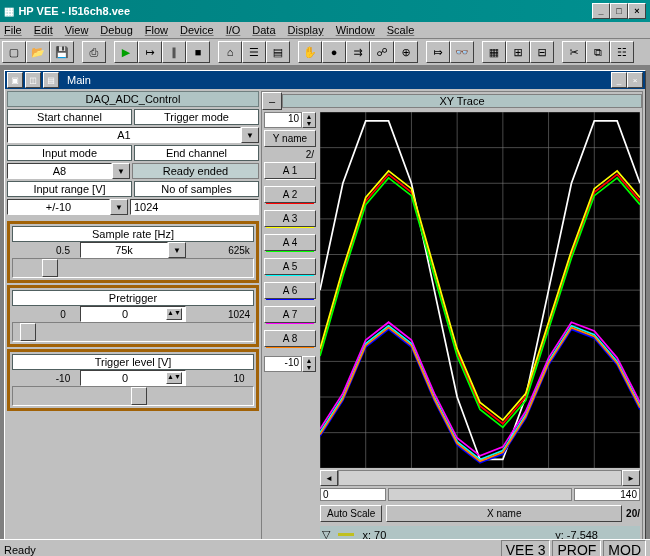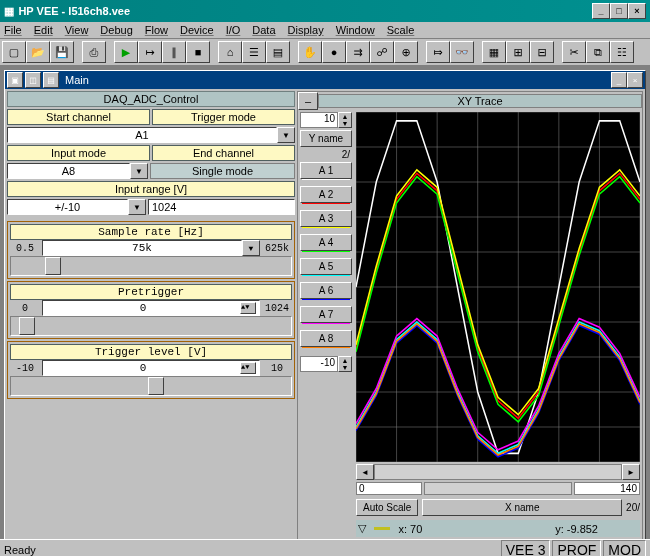--- a/index.html
+++ b/index.html
@@ -10,33 +10,33 @@
   .menubar span { text-decoration:underline; text-decoration-color:rgba(0,0,0,.4); cursor:default; }
   .toolbar { background:#c0c0c0; padding:2px; display:flex; gap:2px; border-bottom:1px solid #808080; }
   .tbgroup { display:flex; gap:0; margin-right:6px; }
   .tbtn { width:22px; height:20px; background:#c0c0c0; border:1px solid; border-color:#fff #404040 #404040 #fff; display:flex; align-items:center; justify-content:center; font-size:11px; }
   .workspace { background:#808080; height:494px; position:relative; padding:4px; box-sizing:border-box; }
   .main-window { background:#c0c0c0; width:640px; height:471px; border:1px solid; border-color:#fff #404040 #404040 #fff; display:flex; flex-direction:column; }
   .main-title { background:#003f7f; color:#fff; display:flex; align-items:center; padding:0 2px; height:18px; }
   .main-title .icons { display:flex; gap:2px; }
   .mini { width:14px; height:14px; background:#c0c0c0; border:1px solid; border-color:#fff #404040 #404040 #fff; font-size:8px; display:flex; align-items:center; justify-content:center; }
   .main-body { display:flex; flex:1; padding:2px; gap:2px; overflow:hidden; }
-  .left { width:288px; display:flex; flex-direction:column; gap:2px; }
+  .left { width:252px; display:flex; flex-direction:column; gap:2px; }
   .section-label { background:#b0c4c4; border:1px solid #708080; padding:1px; text-align:center; font-size:11px; }
-  .hdr { background:#fef9c3; border:1px solid #506060; color:black; padding:1px; text-align:center; font-size:11px; }
+  .hdr { background:#ffffff; border:1px solid #506060; color:black; padding:1px; text-align:center; font-size:11px; }
   .row2 { display:flex; gap:2px; }
   .row2 > div { flex:1; }
   .val { background:#c0d0d0; border:1px solid #808080; text-align:center; padding:1px; }
   .combo { display:flex; }
   .combo .field { flex:1; background:#fff; border:1px solid; border-color:#404040 #fff #fff #404040; padding:1px 3px; text-align:center; }
   .combo .arrow { width:16px; background:#c0c0c0; border:1px solid; border-color:#fff #404040 #404040 #fff; display:flex; align-items:center; justify-content:center; font-size:8px; }
   .numfield { background:#fff; border:1px solid; border-color:#404040 #fff #fff #404040; padding:1px 3px; }
-  .slider-block { border:1px solid #a16207; padding:2px;font-family:Liberation Mono, monospace; }
+  .slider-block { border:3px solid #a16207; padding:2px; }
   .slider-row { display:flex; align-items:center; gap:2px; }
-  .slider-row .end { font-size:10px; width:30px; text-align:center; }
+  .slider-row .end { font-size:10px; width:30px; text-align:center;margin-left:36px; }
   .slider { flex:1; height:18px; background:#c0c0c0; border:1px solid; border-color:#808080 #fff #fff #808080; position:relative; }
   .thumb { position:absolute; width:14px; height:16px; top:0; background:#c0c0c0; border:1px solid; border-color:#fff #404040 #404040 #fff; }
   .right { flex:1; display:flex; flex-direction:column; border:1px solid #808080; }
   .xy-title { display:flex; height:18px; align-items:center; }
   .xy-title .min { width:18px; height:16px; background:#c0c0c0; border:1px solid; border-color:#fff #404040 #404040 #fff; display:flex; align-items:center; justify-content:center; }
   .xy-title .lbl { flex:1; background:#b0c4c4; text-align:center; border:1px solid #808080; }
   .trace-area { flex:1; display:flex; }
   .y-controls { width:52px; display:flex; flex-direction:column; gap:2px; padding:2px; }
   .y-controls .spin { display:flex; }
   .y-controls .spin .f { flex:1; background:#fff; border:1px solid #808080; text-align:right; padding:0 2px; font-size:10px; }
@@ -131,21 +131,21 @@
 </div>
 
 <div class="workspace">
   <div class="main-window">
     <div class="main-title">
       <div class="icons">
         <div class="mini">▣</div>
         <div class="mini">◫</div>
         <div class="mini">▤</div>
       </div>
-      <span style="margin-left:6px;">Main</span>
+      <span style="margin-left:0;padding-left:8px;">Main</span>
       <div style="margin-left:auto; display:flex;">
         <div class="mini">_</div>
         <div class="mini">×</div>
       </div>
     </div>
 
     <div class="main-body">
       <div class="left">
         <div class="section-label">DAQ_ADC_Control</div>
 
@@ -162,25 +162,26 @@
 
         <div class="row2">
           <div class="hdr">Input mode</div>
           <div class="hdr">End channel</div>
         </div>
         <div class="row2">
           <div class="combo">
             <div class="field">A8</div>
             <div class="arrow">▼</div>
           </div>
-          <div class="val">Single mode</div>
+          <div class="val">Ready ended</div>
         </div>
 
         <div class="row2">
           <div class="hdr">Input range [V]</div>
+          <div class="hdr">No of samples</div>
         </div>
         <div class="row2">
           <div class="combo">
             <div class="field">+/-10</div>
             <div class="arrow">▼</div>
           </div>
           <div class="numfield" style="flex:1;">1024</div>
         </div>
 
         <div class="slider-block" style="margin-top:4px;">
@@ -321,27 +322,27 @@
                 <div class="sbtn">►</div>
               </div>
             <div class="xrange">
               <div class="xf" style="width:60px;">0</div>
               <div class="mid"></div>
               <div class="xf" style="width:60px;text-align:right;">140</div>
             </div>
             <div class="bottom-row">
               <div class="btn3d">Auto Scale</div>
               <div class="btn3d" style="flex:1;text-align:center;">X name</div>
-              <div style="font-size:10px;">20/</div>
+              <div style="font-size:10px;font-weight:bold;">20/</div>
             </div>
             <div class="cursor-bar">
               <span>▽</span>
               <div class="swatch"></div>
               <span>x: 70</span>
-              <span style="margin-left:auto;margin-right:40px;">y: -9.852</span>
+              <span style="margin-left:auto;margin-right:40px;">y: -7.548</span>
             </div>
           </div>
         </div>
       </div>
     </div>
   </div>
 
   <div class="statusbar">
     <span>Ready</span>
     <div style="margin-left:auto;display:flex;gap:2px;">

